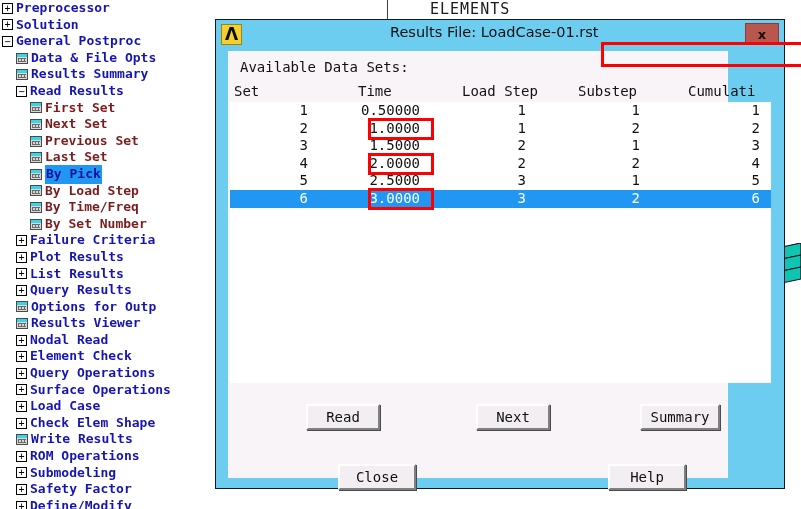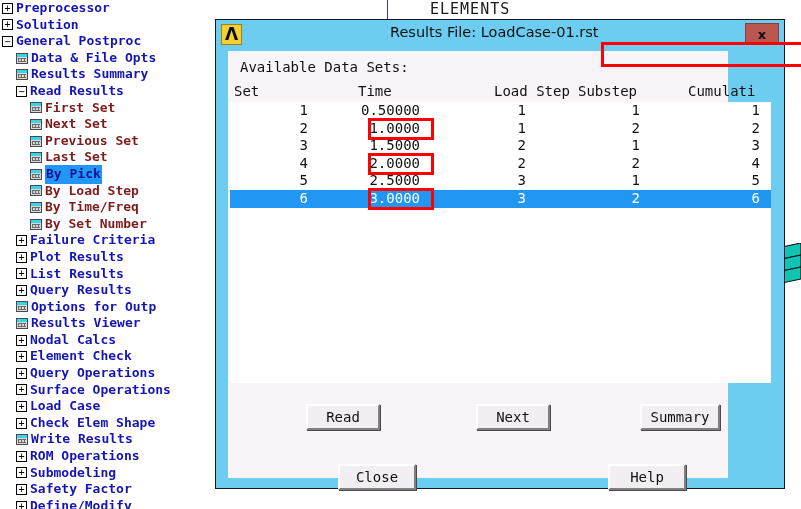--- a/index.html
+++ b/index.html
@@ -201,21 +201,21 @@
   .row.sel { background: #2196f3; color: #ffffff; }
   .cell { position: absolute; top: 0; white-space: nowrap; }
   .c-set   { left: 0px;   width: 78px;  text-align: right; }
   .c-time  { left: 96px;  width: 94px;  text-align: right; }
   .c-ls    { left: 214px; width: 82px;  text-align: right; }
   .c-ss    { left: 322px; width: 88px;  text-align: right; }
   .c-cum   { left: 430px; width: 100px; text-align: right; }
 
   .h-set   { position:absolute; left: 4px;   top: 0; }
   .h-time  { position:absolute; left: 128px; top: 0; }
-  .h-ls    { position:absolute; left: 232px; top: 0; margin-left: 32px; }
+  .h-ls    { position:absolute; left: 232px; top: 0; }
   .h-ss    { position:absolute; left: 348px; top: 0; }
   .h-cum   { position:absolute; left: 458px; top: 0; }
 
   
   .annot {
     position: absolute;
     border: 3px solid #ff0000;
     box-sizing: border-box;
     pointer-events: none;
     z-index: 30;
@@ -356,21 +356,21 @@
         <span class="tree-label lbl-blue">Options for Outp</span>
       </div>
       <div class="tree-row">
         <span class="tree-indent" style="width: 16px;"></span>
         <span class="leaficon"></span>
         <span class="tree-label lbl-blue">Results Viewer</span>
       </div>
       <div class="tree-row">
         <span class="tree-indent" style="width: 16px;"></span>
         <span class="tog">+</span>
-        <span class="tree-label lbl-blue">Nodal Calcs</span>
+        <span class="tree-label lbl-blue">Nodal Read</span>
       </div>
       <div class="tree-row">
         <span class="tree-indent" style="width: 16px;"></span>
         <span class="tog">+</span>
         <span class="tree-label lbl-blue">Element Check</span>
       </div>
       <div class="tree-row">
         <span class="tree-indent" style="width: 16px;"></span>
         <span class="tog">+</span>
         <span class="tree-label lbl-blue">Query Operations</span>

